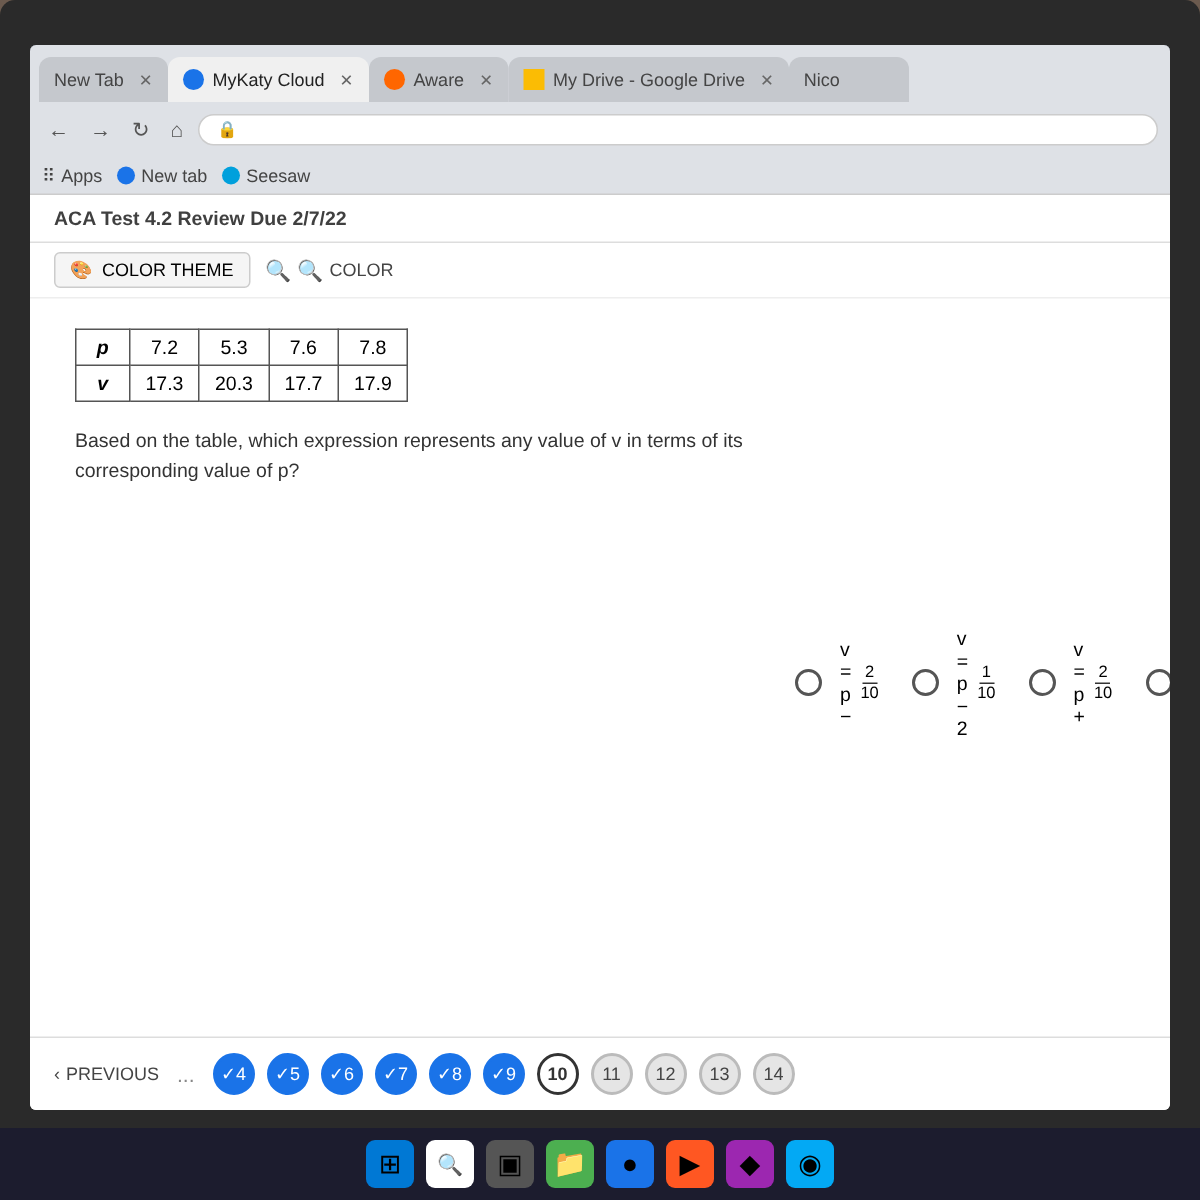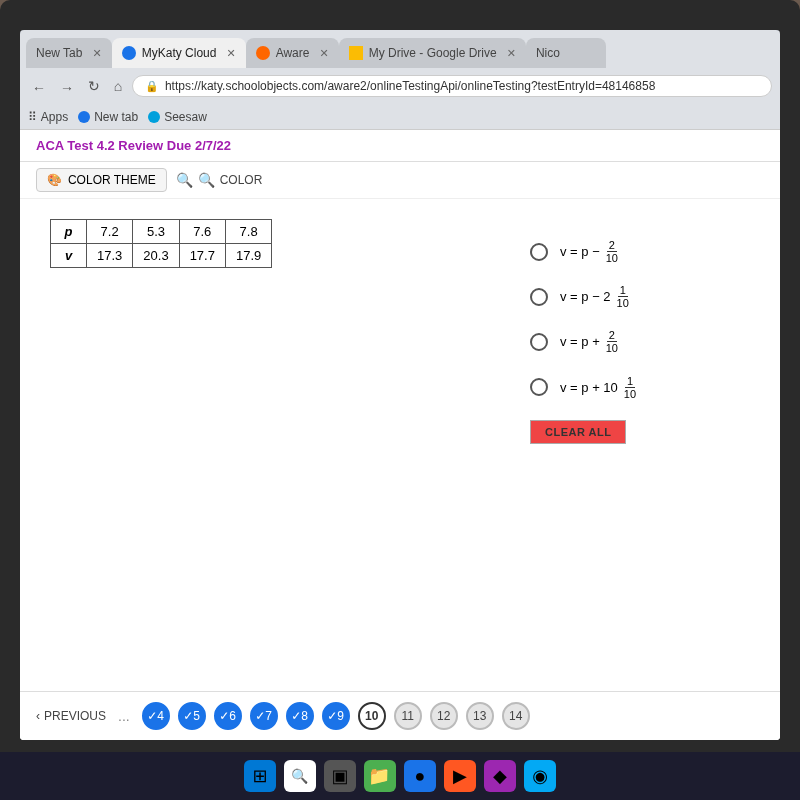--- a/index.html
+++ b/index.html
@@ -152,21 +152,21 @@
       display: flex;
       flex-direction: column;
     }
 
     
     .page-header {
       padding: 8px 16px;
       border-bottom: 1px solid #ddd;
       font-size: 13px;
       font-weight: bold;
-      color: #a21caf;
+      color: #404040;
     }
 
     .toolbar {
       display: flex;
       align-items: center;
       padding: 6px 16px;
       border-bottom: 1px solid #eee;
       gap: 10px;
     }
 
@@ -239,21 +239,20 @@
       font-size: 13px;
       color: #333;
       line-height: 1.5;
     }
 
     
     .answer-choices {
       width: 220px;
       flex-shrink: 0;
       display: flex;
-      flex-direction: column;
       gap: 20px;
       padding-top: 20px;
     }
 
     .answer-option {
       display: flex;
       align-items: center;
       gap: 12px;
       cursor: pointer;
     }
@@ -430,21 +429,20 @@
       </div>
     </div>
 
     <div class="address-bar-row">
       <button class="nav-btn">←</button>
       <button class="nav-btn">→</button>
       <button class="nav-btn">↻</button>
       <button class="nav-btn">⌂</button>
       <div class="address-bar">
         <span class="lock-icon">🔒</span>
-        <span class="address-text">https://katy.schoolobjects.com/aware2/onlineTestingApi/onlineTesting?testEntryId=48146858</span>
       </div>
     </div>
 
     <div class="bookmarks-bar">
       <div class="bookmark-item">
         <span>⠿</span>
         <span>Apps</span>
       </div>
       <div class="bookmark-item">
         <span class="tab-favicon" style="background:#1a73e8;width:12px;height:12px;"></span>
@@ -491,20 +489,21 @@
           <tr>
             <td class="header-cell"><i>v</i></td>
             <td>17.3</td>
             <td>20.3</td>
             <td>17.7</td>
             <td>17.9</td>
           </tr>
         </tbody>
           </table>
 
+        <div class="follow-up-text">Based on the table, which expression represents any value of v in terms of its corresponding value of p?</div>
       </div>
 
       <div class="answer-choices">
 
         <div class="answer-option">
           <div class="radio-circle"></div>
           <div class="fraction-expr">
             <span>v = p −</span>
             <span class="fraction">
               <span class="num">2</span>

